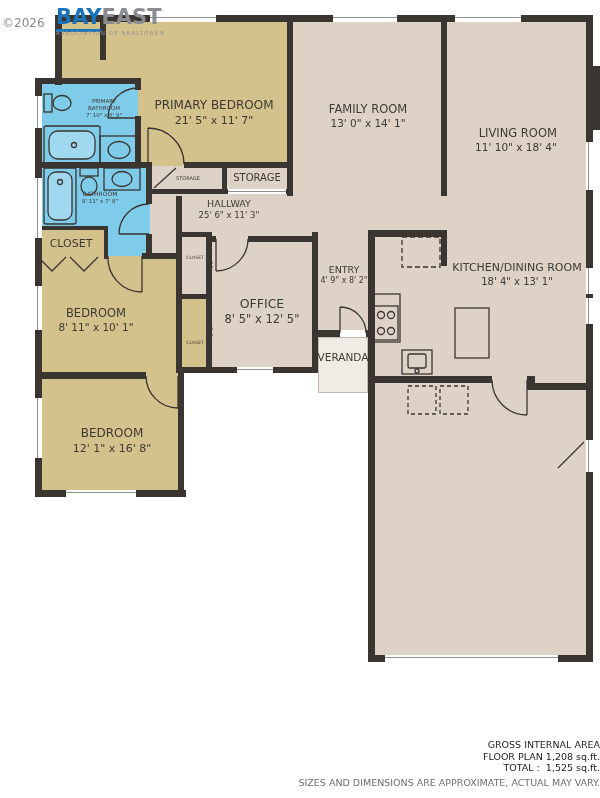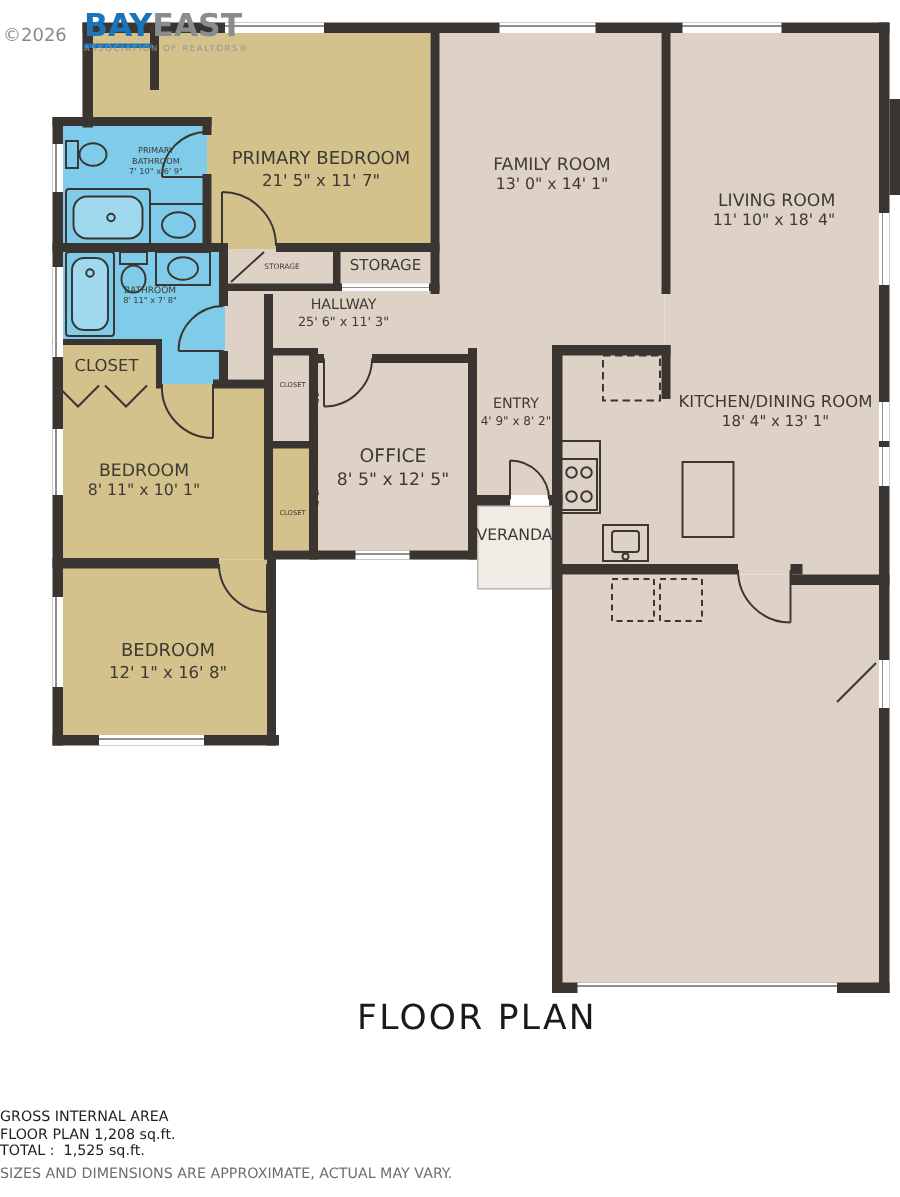--- a/index.html
+++ b/index.html
@@ -13,21 +13,21 @@
   .ver{background:var(--veranda_fill,#f0ebe5);border:1px solid #c2b9ae;box-sizing:border-box;}
   .wall{position:absolute;background:var(--wall,#3a3531);}
   .win-h{position:absolute;background:linear-gradient(to bottom,#fff 0 2px,#8f8f8f 2px 3px,#fff 3px 100%);}
   .win-v{position:absolute;background:linear-gradient(to right,#fff 0 2px,#8f8f8f 2px 3px,#fff 3px 100%);}
   svg.overlay{position:absolute;left:0;top:0;pointer-events:none;}
   .lbl{position:absolute;transform:translateX(-50%);text-align:center;color:var(--label_text,#3e3a33);line-height:1.3;white-space:nowrap;}
   .lbl .nm{display:block;}
   .lbl .dm{display:block;}
   .wrap{white-space:normal;}
   .title{position:absolute;transform:translateX(-50%);color:#1a1a1a;letter-spacing:1.5px;}
-  .footer{position:absolute;left:0;right:0;text-align:left;color:#1e1e1e;}
+  .footer{position:absolute;left:0;right:0;text-align:right;color:#1e1e1e;}
   .footer div{line-height:11.5px;font-size:9.5px;}
   .footer .disc{color:#6e6e6e;margin-top:3px;}
   .wm-c{position:absolute;color:#8a8a8a;font-size:12px;}
   .wm{position:absolute;line-height:1;margin-left:25px;}
   .wm .bay{color:var(--logo_blue,#1b74b9);font-weight:bold;font-size:21px;border-bottom:3px solid var(--logo_blue,#1b74b9);}
   .wm .east{color:var(--logo_gray,#8a8d90);font-weight:bold;font-size:21px;}
   .wm .sub{display:block;color:#909396;font-size:5.6px;letter-spacing:1.1px;margin-top:3px;}
 </style>
 </head>
 <body>
@@ -227,21 +227,20 @@
     <span class="nm">BEDROOM</span>
     <span class="dm" style="font-size:11px;">12' 1" x 16' 8"</span>
   </div>
 
   <span class="wm-c" style="left:2px;top:16px;">©2026</span>
   <div class="wm" style="left:31px;top:7px;">
     <span class="bay">BAY</span><span class="east">EAST</span>
     <span class="sub">ASSOCIATION OF REALTORS®</span>
   </div>
 
-  <div class="title" style="left:318px;top:666px;font-size:23px;">FLOOR PLAN</div>
 
   <div class="footer" style="top:739px;">
     <div>GROSS INTERNAL AREA</div>
     <div>FLOOR PLAN 1,208 sq.ft.</div>
     <div>TOTAL :&nbsp; 1,525 sq.ft.</div>
     <div class="disc">SIZES AND DIMENSIONS ARE APPROXIMATE, ACTUAL MAY VARY.</div>
   </div>
 
 </div>
 

